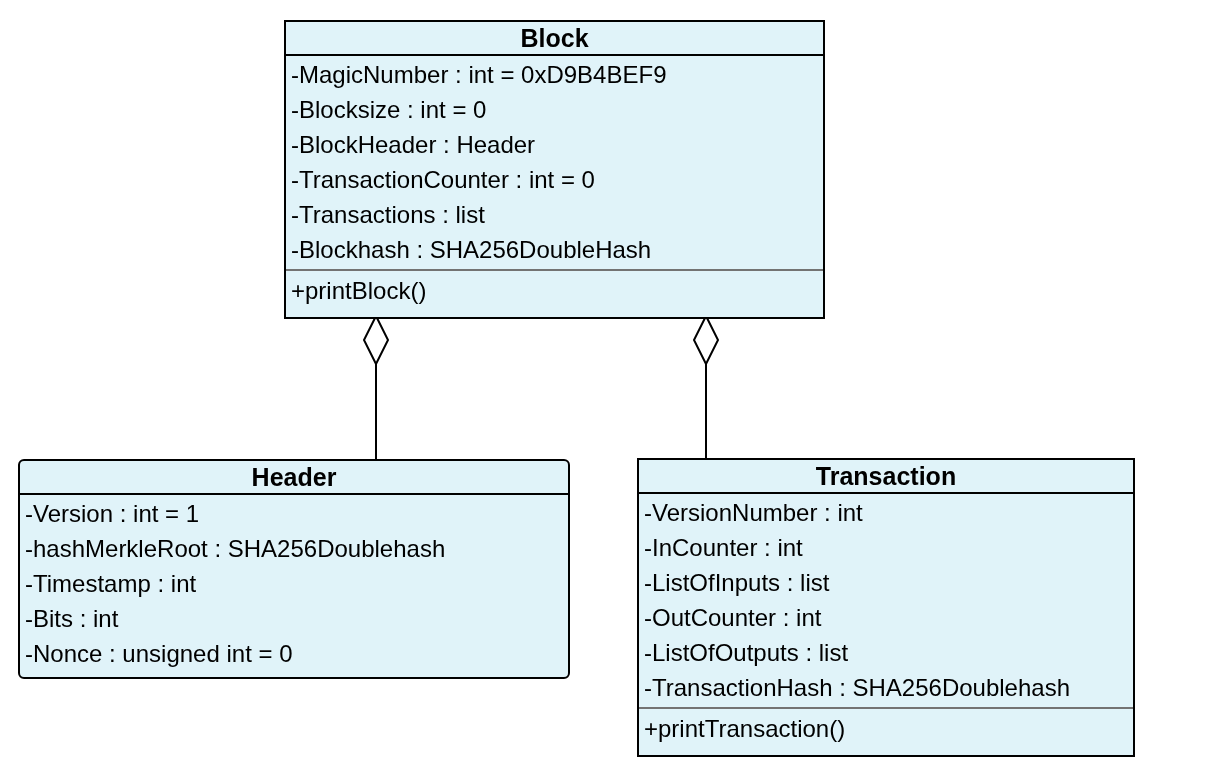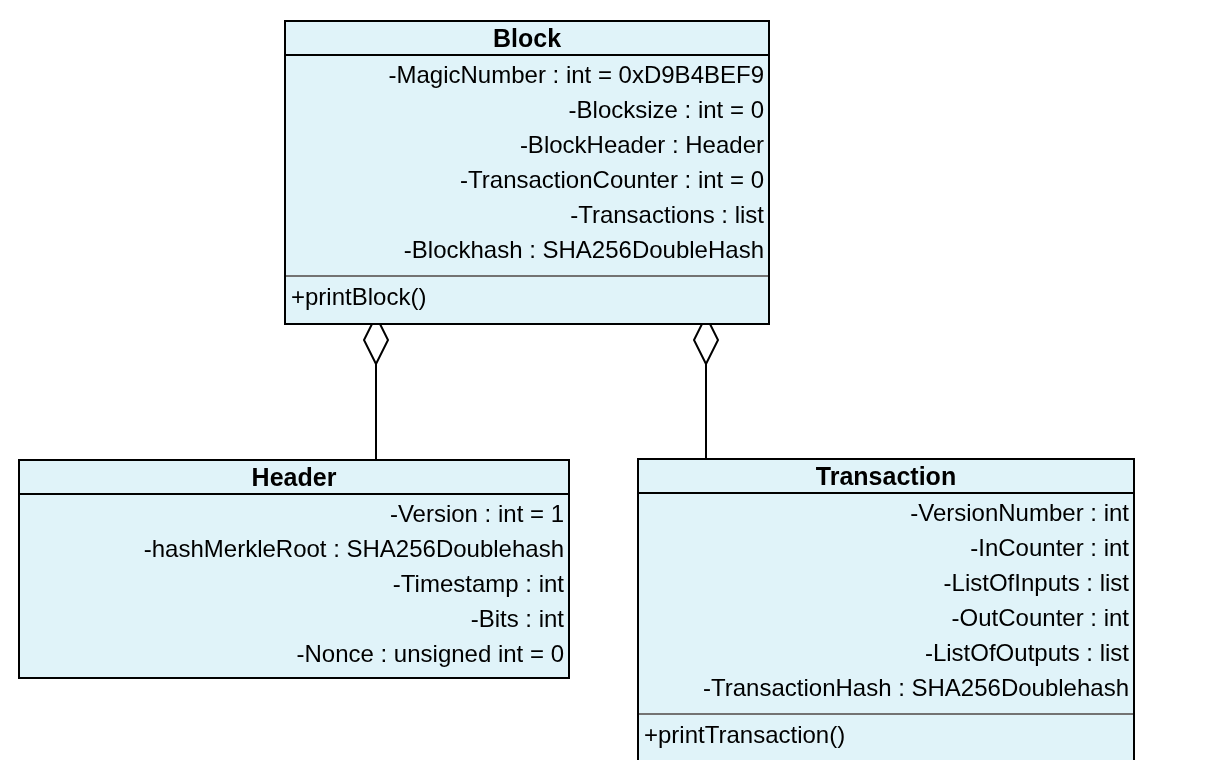--- a/index.html
+++ b/index.html
@@ -23,36 +23,35 @@
     width: 1210px;
     height: 760px;
     pointer-events: none;
   }
   .uml-box {
     position: absolute;
     background: var(--box-fill, #e0f3f9);
     border: 2px solid #000000;
     box-sizing: border-box;
   }
-  .uml-box.block       { left: 284px; top: 20px;  width: 486px; }
-  .uml-box.header      { left: 18px;  top: 459px; width: 552px; }
+  .uml-box.block       { left: 284px; top: 20px;  width: 541px; }
+  .uml-box.header      { left: 18px;  top: 459px; width: 552px; border-radius: 6px; }
   .uml-box.transaction { left: 637px; top: 458px; width: 498px; }
   .uml-title {
     height: 32px;
     line-height: 32px;
     text-align: center;
     font-weight: 700;
     font-size: 25px;
     border-bottom: 2px solid #000000;
     white-space: nowrap;
     overflow: hidden;
   }
   .uml-attrs {
-    padding: 1px 4px 8px 5px;
-    text-align: right;
+    padding: 1px 4px 2px 5px;
   }
   .uml-attrs.tail-pad {
     padding-bottom: 6px;
   }
   .uml-methods {
     border-top: 2px solid #737373;
     padding: 2px 4px 9px 5px;
   }
   .row {
     font-size: 24px;

